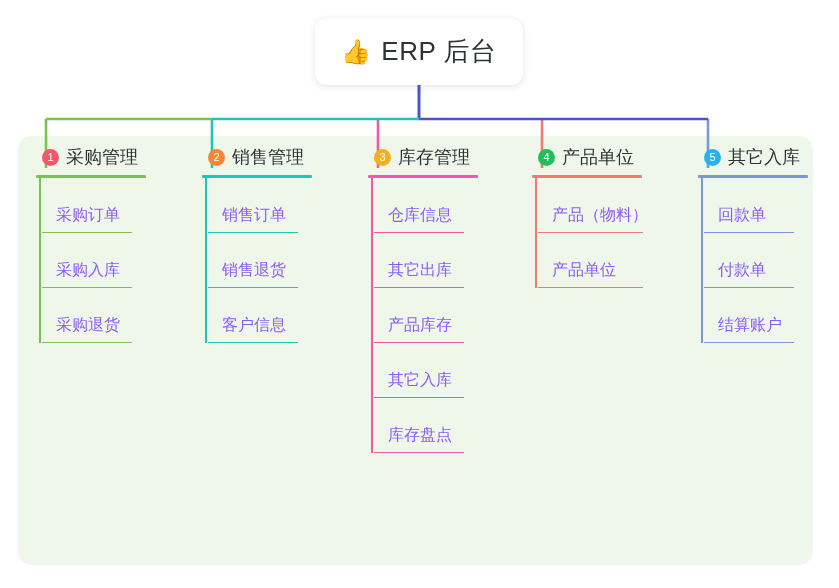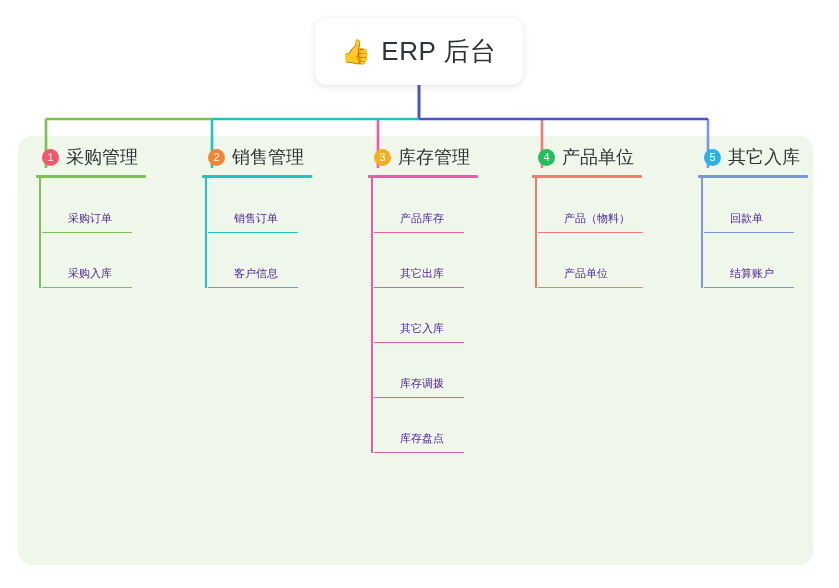--- a/index.html
+++ b/index.html
@@ -120,25 +120,24 @@
   .item {
     position: relative;
     height: 55px;
     box-sizing: border-box;
     display: flex;
     align-items: flex-end;
     padding-left: 17px;
     padding-bottom: 4px;
   }
   .item-label {
-    font-size: 11px;
-    color: #4c1d95;
+    font-size: 16px;
+    color: #8b5cf6;
     white-space: nowrap;
     padding-bottom: 3px;
-    margin-left: 12px;
   }
   .item-rule {
     position: absolute;
     left: 3px;
     bottom: 0;
     height: 1.5px;
   }
 </style>
 </head>
 <body>
@@ -174,62 +173,70 @@
         <div class="items">
           <div class="spine" style="background: rgb(124, 193, 82);"></div>
           <div class="item">
             <span class="item-label">采购订单</span>
             <div class="item-rule" style="background: rgb(124, 193, 82); width: 90px;"></div>
           </div>
           <div class="item">
             <span class="item-label">采购入库</span>
             <div class="item-rule" style="background: rgb(124, 193, 82); width: 90px;"></div>
           </div>
+          <div class="item">
+            <span class="item-label">采购退货</span>
+            <div class="item-rule" style="background: rgb(124, 193, 82); width: 90px;"></div>
+          </div>
         </div>
       </div>
       <div class="column" style="left: 202px;">
         <div class="col-head">
           <span class="badge" style="background: rgb(245, 134, 52);">2</span>
           <span class="col-title">销售管理</span>
         </div>
         <div class="head-rule" style="background: rgb(31, 196, 187); width: 110px;"></div>
         <div class="items">
           <div class="spine" style="background: rgb(31, 196, 187);"></div>
           <div class="item">
             <span class="item-label">销售订单</span>
             <div class="item-rule" style="background: rgb(31, 196, 187); width: 90px;"></div>
           </div>
           <div class="item">
+            <span class="item-label">销售退货</span>
+            <div class="item-rule" style="background: rgb(31, 196, 187); width: 90px;"></div>
+          </div>
+          <div class="item">
             <span class="item-label">客户信息</span>
             <div class="item-rule" style="background: rgb(31, 196, 187); width: 90px;"></div>
           </div>
         </div>
       </div>
       <div class="column" style="left: 368px;">
         <div class="col-head">
           <span class="badge" style="background: rgb(245, 174, 33);">3</span>
           <span class="col-title">库存管理</span>
         </div>
         <div class="head-rule" style="background: rgb(239, 90, 168); width: 110px;"></div>
         <div class="items">
           <div class="spine" style="background: rgb(239, 90, 168);"></div>
           <div class="item">
+            <span class="item-label">仓库信息</span>
+            <div class="item-rule" style="background: rgb(239, 90, 168); width: 90px;"></div>
+          </div>
+          <div class="item">
+            <span class="item-label">其它出库</span>
+            <div class="item-rule" style="background: rgb(239, 90, 168); width: 90px;"></div>
+          </div>
+          <div class="item">
             <span class="item-label">产品库存</span>
             <div class="item-rule" style="background: rgb(239, 90, 168); width: 90px;"></div>
           </div>
           <div class="item">
-            <span class="item-label">其它出库</span>
-            <div class="item-rule" style="background: rgb(239, 90, 168); width: 90px;"></div>
-          </div>
-          <div class="item">
             <span class="item-label">其它入库</span>
-            <div class="item-rule" style="background: rgb(239, 90, 168); width: 90px;"></div>
-          </div>
-          <div class="item">
-            <span class="item-label">库存调拨</span>
             <div class="item-rule" style="background: rgb(239, 90, 168); width: 90px;"></div>
           </div>
           <div class="item">
             <span class="item-label">库存盘点</span>
             <div class="item-rule" style="background: rgb(239, 90, 168); width: 90px;"></div>
           </div>
         </div>
       </div>
       <div class="column" style="left: 532px;">
         <div class="col-head">
@@ -255,20 +262,24 @@
           <span class="col-title">其它入库</span>
         </div>
         <div class="head-rule" style="background: rgb(122, 151, 217); width: 110px;"></div>
         <div class="items">
           <div class="spine" style="background: rgb(122, 151, 217);"></div>
           <div class="item">
             <span class="item-label">回款单</span>
             <div class="item-rule" style="background: rgb(122, 151, 217); width: 90px;"></div>
           </div>
           <div class="item">
+            <span class="item-label">付款单</span>
+            <div class="item-rule" style="background: rgb(122, 151, 217); width: 90px;"></div>
+          </div>
+          <div class="item">
             <span class="item-label">结算账户</span>
             <div class="item-rule" style="background: rgb(122, 151, 217); width: 90px;"></div>
           </div>
         </div>
       </div>
     </div>
 
 </div>
 
 </body></html>

